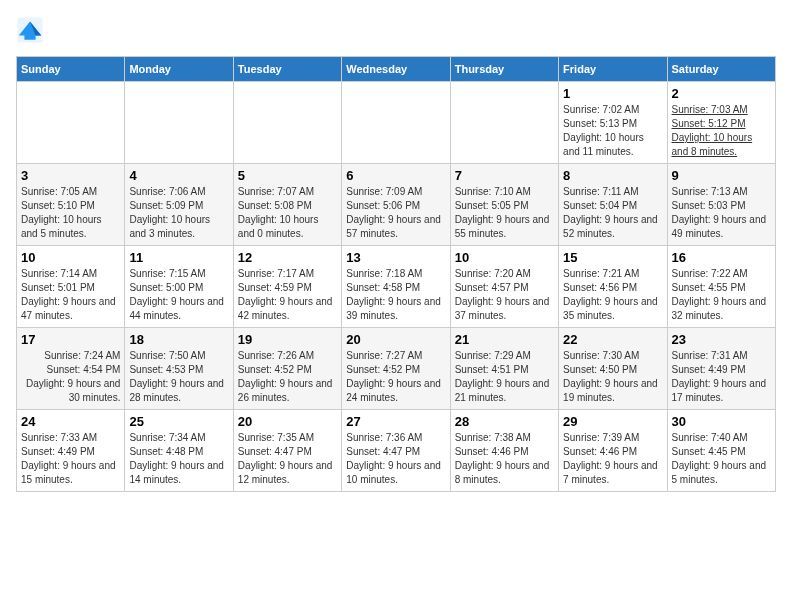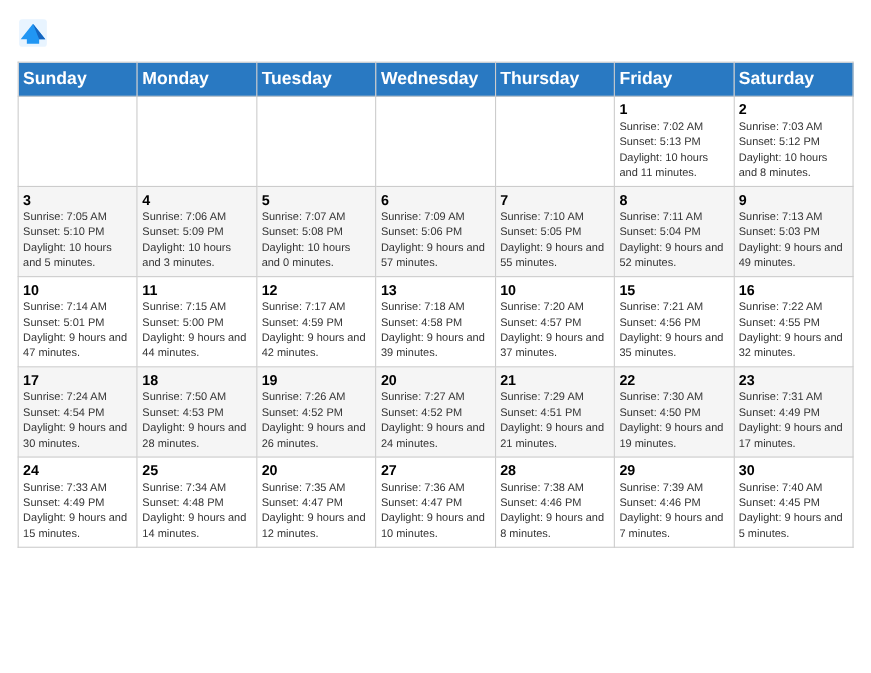--- a/index.html
+++ b/index.html
@@ -49,21 +49,21 @@
     table {
       width: 100%;
       border-collapse: collapse;
       font-size: 11px;
     }
     thead tr th {
       background-color: #2979C2;
       color: #fff;
       padding: 6px 4px;
       text-align: left;
-      font-size: 16px;
+      font-size: 11px;
       font-weight: bold;
       border: 1px solid #ccc;
     }
     tbody tr td {
       border: 1px solid #ccc;
       vertical-align: top;
       padding: 4px;
       height: 80px;
       width: 14.28%;
       background: #fff;
@@ -127,21 +127,21 @@
         <td class="empty-cell"></td>
         <td class="empty-cell"></td>
         <td>
           <span class="day-num">1</span>
           <div class="day-info" style="white-space: pre-line;">Sunrise: 7:02 AM
 Sunset: 5:13 PM
 Daylight: 10 hours and 11 minutes.</div>
         </td>
         <td>
           <span class="day-num">2</span>
-          <div class="day-info" style="white-space: pre-line;">Sunrise: 7:03 AM
+          <div class="day-info" style="white-space: pre-line; text-decoration: underline;">Sunrise: 7:03 AM
 Sunset: 5:12 PM
 Daylight: 10 hours and 8 minutes.</div>
         </td>
       </tr>
       <tr>
         <td>
           <span class="day-num">3</span>
           <div class="day-info" style="white-space: pre-line;">Sunrise: 7:05 AM
 Sunset: 5:10 PM
 Daylight: 10 hours and 5 minutes.</div>
@@ -223,21 +223,21 @@
         <td>
           <span class="day-num">16</span>
           <div class="day-info" style="white-space: pre-line;">Sunrise: 7:22 AM
 Sunset: 4:55 PM
 Daylight: 9 hours and 32 minutes.</div>
         </td>
       </tr>
       <tr>
         <td>
           <span class="day-num">17</span>
-          <div class="day-info" style="white-space: pre-line;">Sunrise: 7:24 AM
+          <div class="day-info" style="white-space: pre-line; text-align: right;">Sunrise: 7:24 AM
 Sunset: 4:54 PM
 Daylight: 9 hours and 30 minutes.</div>
         </td>
         <td>
           <span class="day-num">18</span>
           <div class="day-info" style="white-space: pre-line;">Sunrise: 7:50 AM
 Sunset: 4:53 PM
 Daylight: 9 hours and 28 minutes.</div>
         </td>
         <td>

